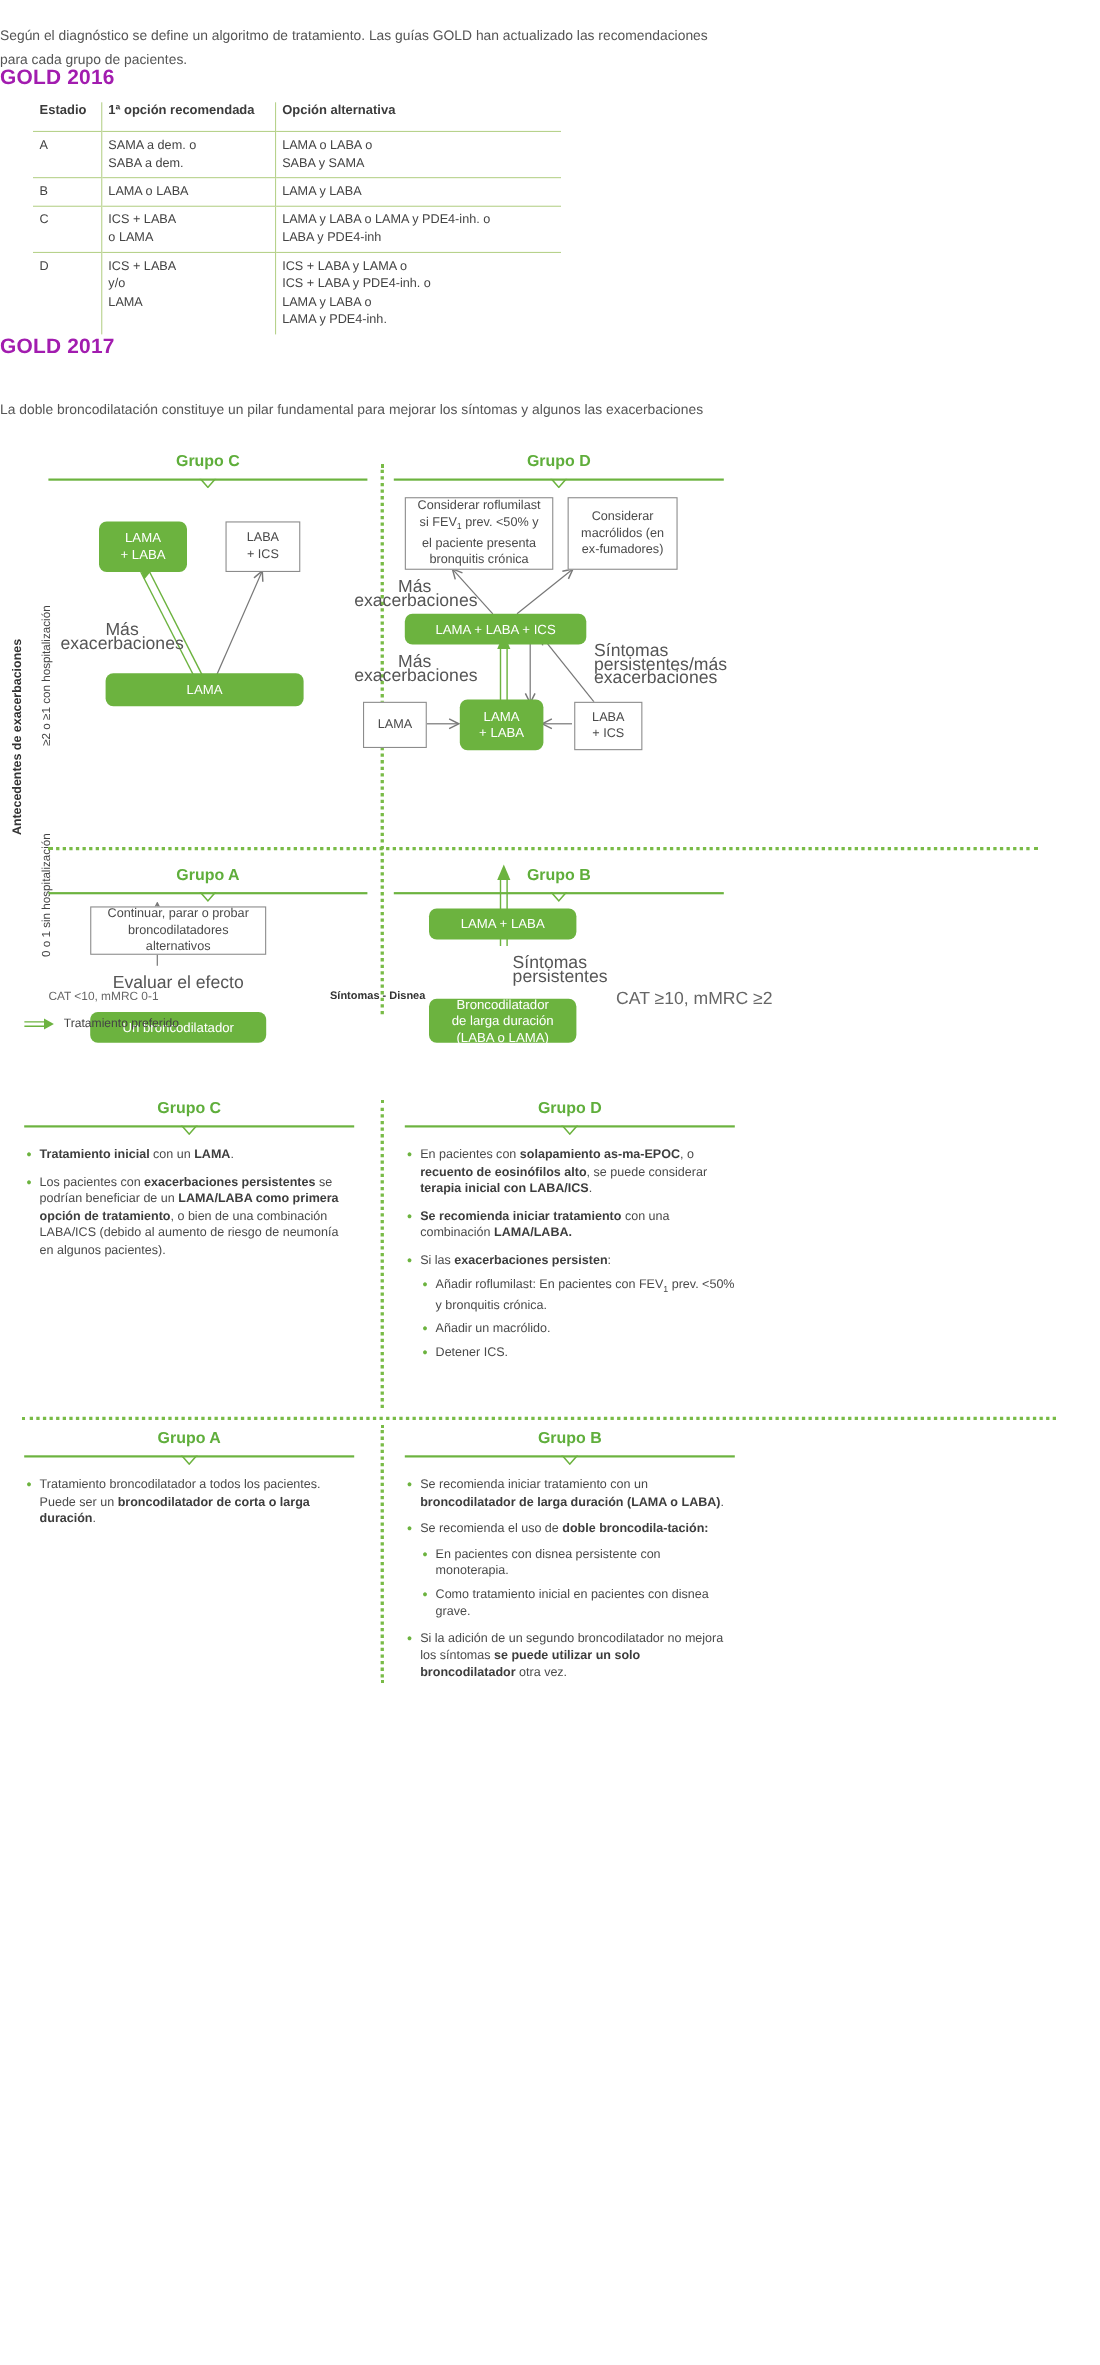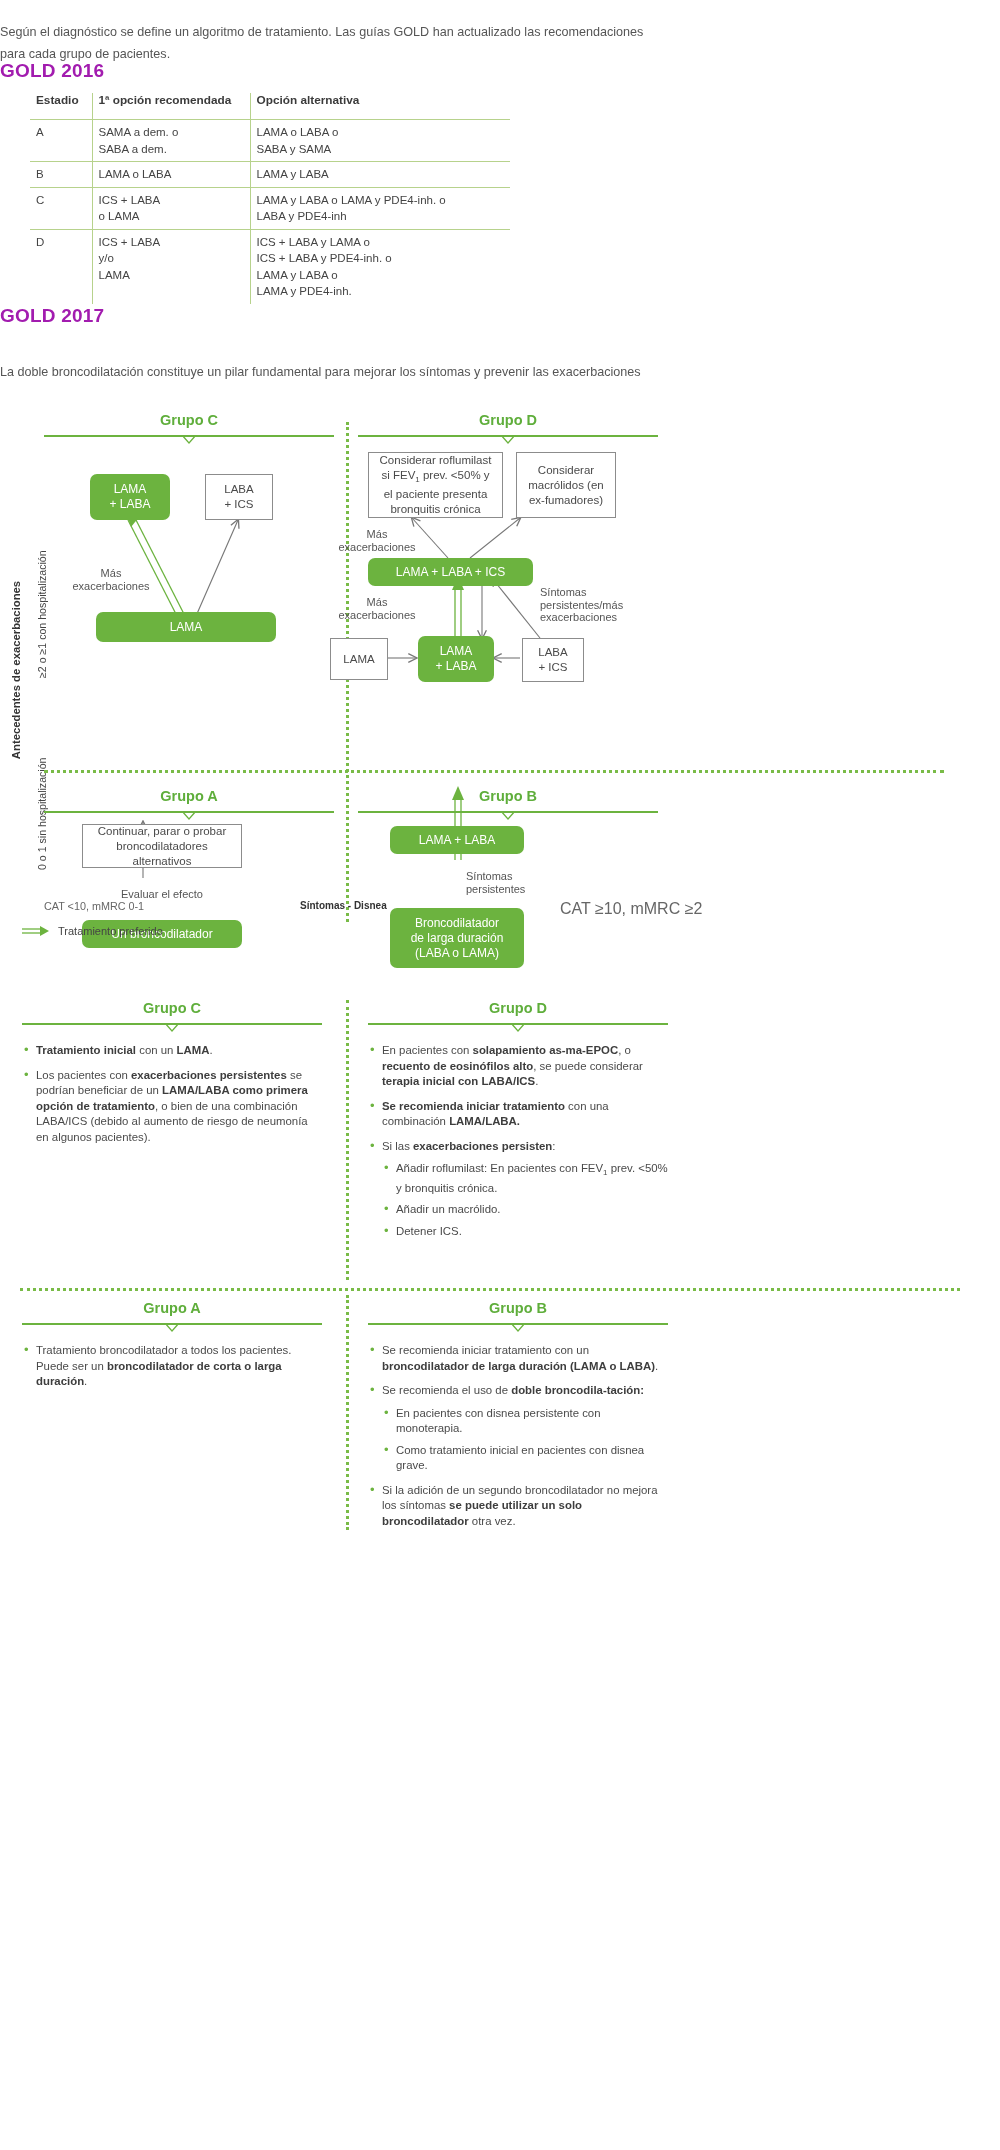--- a/index.html
+++ b/index.html
@@ -113,21 +113,21 @@
     text-align:center; font-size:11.5px; line-height:15px;
   }
   .box.green {
     background:#6cb33f; color:#fff; border-radius:7px; font-size:12px;
   }
   .box.white {
     background:#fff; color:#4a4a4a; border:1px solid #8c8c8c;
   }
 
   .lbl {
-    position:absolute; font-size:11px; line-height:12.5px;
+    position:absolute; font-size:16px; line-height:12.5px;
     color:#555; text-align:center;
   }
 
   .diag-svg { position:absolute; left:0; top:0; width:1000px; height:560px; pointer-events:none; }
 
   
   .foot-left  { position:absolute; left:44px;  top:900px; font-size:10.8px; color:#666; }
   .foot-mid   { position:absolute; left:300px; top:900px; font-size:10px; color:#333; font-weight:bold; }
   .foot-right { position:absolute; left:560px; top:900px; font-size:16px; color:#666; }
   .legend     { position:absolute; left:22px;  top:925px; font-size:11px; color:#444; display:flex; align-items:center; gap:8px;}
@@ -232,21 +232,21 @@
             <span class="cellline">ICS + LABA y LAMA o</span>
             <span class="cellline">ICS + LABA y PDE4-inh. o</span>
             <span class="cellline">LAMA y LABA o</span>
             <span class="cellline">LAMA y PDE4-inh.</span>
           </td>
         </tr>
       </tbody>
   </table>
 
   <div class="h-gold" id="h2017">GOLD 2017</div>
-  <p class="lead2017">La doble broncodilatación constituye un pilar fundamental para mejorar los síntomas y prevenir las exacerbaciones</p>
+  <p class="lead2017">La doble broncodilatación constituye un pilar fundamental para mejorar los síntomas y algunos las exacerbaciones</p>
 
   <div class="diagram">
 
     <svg class="diag-svg" viewBox="0 0 1000 560">
       <defs>
         <marker id="ag" markerWidth="9" markerHeight="9" refX="7" refY="4.5" orient="auto">
           <path d="M0,0 L9,4.5 L0,9 z" fill="#6cb33f"></path>
         </marker>
         <marker id="ak" markerWidth="9" markerHeight="9" refX="7" refY="4.5" orient="auto">
           <path d="M0,0 L9,4.5 L0,9 z" fill="#777"></path>
@@ -334,21 +334,21 @@
     </div>
     <div class="lbl" style="left:92px; top:488px; width:140px;">Evaluar el efecto</div>
     <div class="box green" style="left:82px; top:520px; width:160px; height:28px;">Un broncodilatador</div>
 
     <div class="quad" style="left:358px; top:388px; width:300px;">
       <div class="q-title">Grupo B</div>
       <div class="q-rule"></div>
     </div>
     <div class="box green" style="left:390px; top:426px; width:134px; height:28px;">LAMA + LABA</div>
     <div class="lbl" style="left:466px; top:470px; width:110px; text-align:left;">Síntomas<br>persistentes</div>
-    <div class="box green" style="left:390px; top:508px; width:134px; height:60px;">
+    <div class="box green" style="left:390px; top:508px; width:134px; height:40px;">
       <span>Broncodilatador<br>de larga duración<br>(LABA o LAMA)</span>
     </div>
   </div>
 
   <div class="foot-left">CAT &lt;10, mMRC 0-1</div>
   <div class="foot-mid">Síntomas - Disnea</div>
   <div class="foot-right">CAT ≥10, mMRC ≥2</div>
   <div class="legend">
     <svg width="28" height="12">
       <path d="M0,4 L18,4" stroke="#6cb33f" stroke-width="1.3" fill="none"></path>

